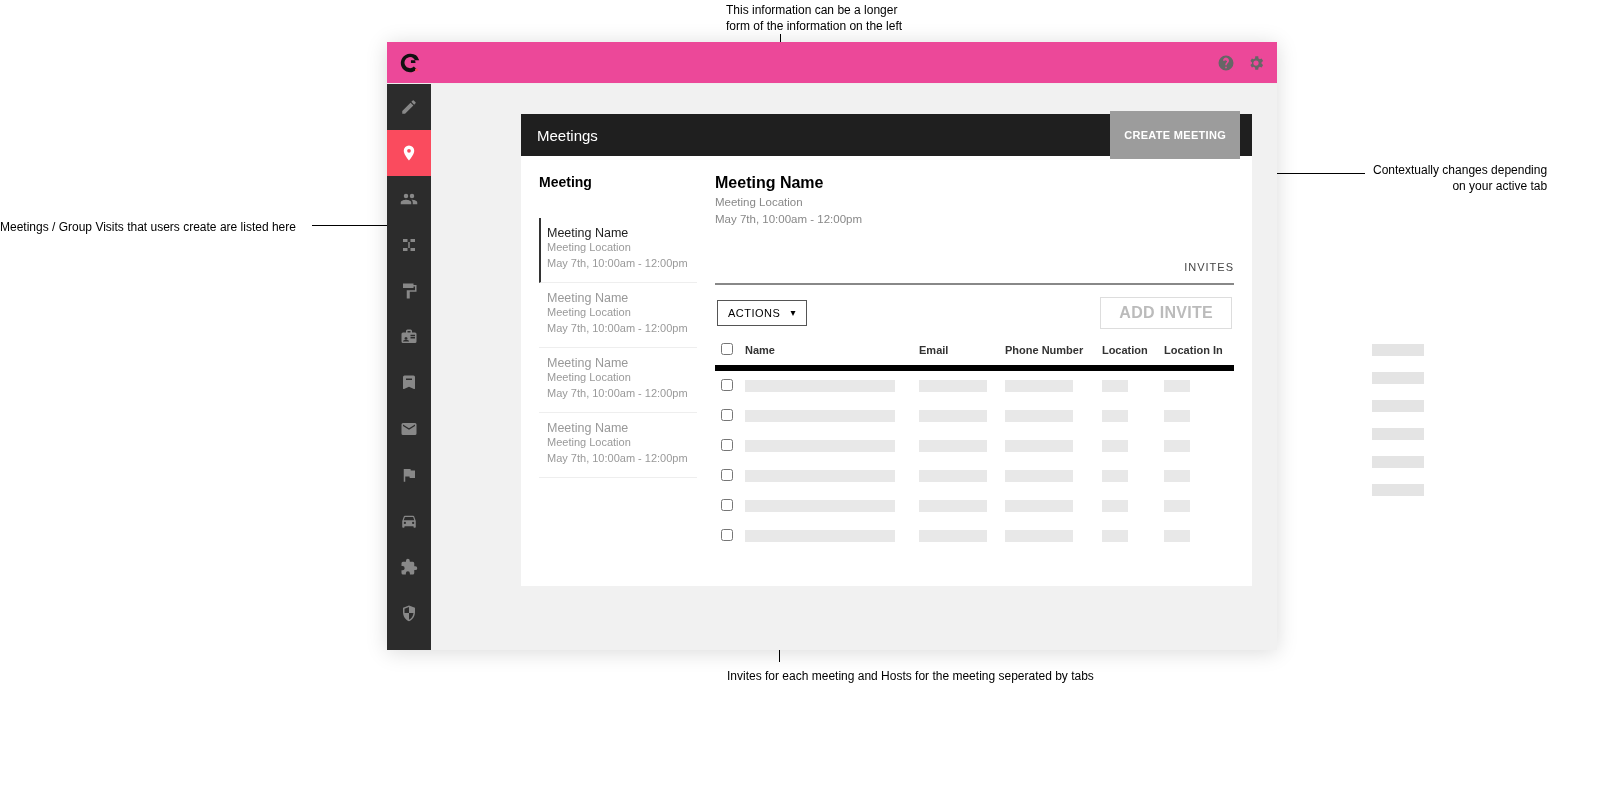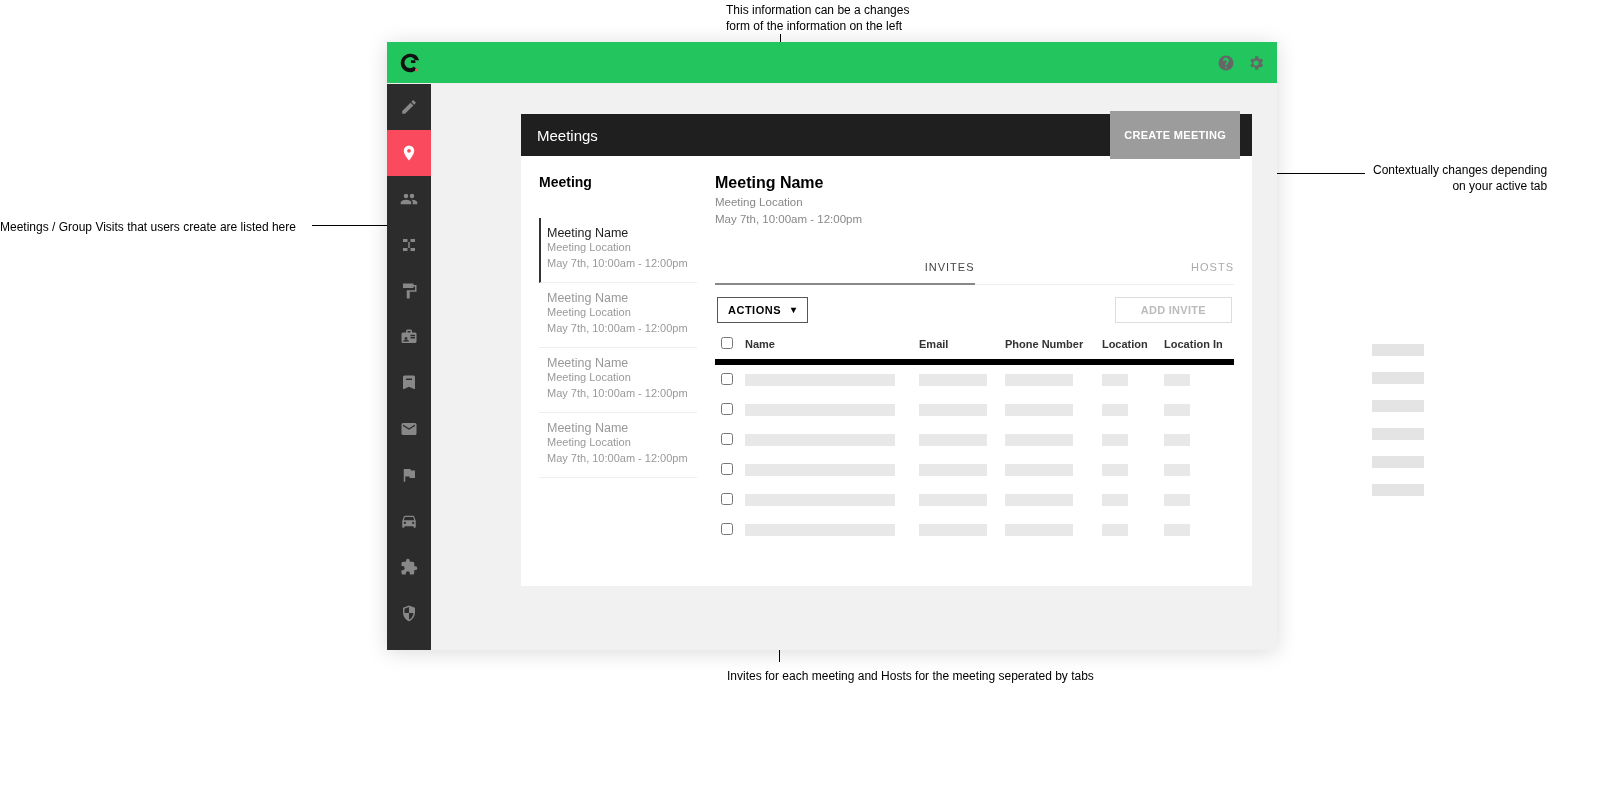--- a/index.html
+++ b/index.html
@@ -3,21 +3,21 @@
 <meta charset="utf-8">
 <style>
   * { box-sizing: border-box; margin: 0; padding: 0; }
   body { font-family: -apple-system, Helvetica, Arial, sans-serif; background: #fff; width:1600px; height:806px; position:relative; }
 
   
   .anno { position:absolute; font-size:12px; color:#000; line-height:1.3; }
   .anno-line { position:absolute; background:#000; }
 
   
-  .window { position:absolute; left:387px; top:42px; width:890px; height:608px; background:#22c55e; box-shadow:0 2px 20px rgba(0,0,0,.15); }
+  .window { position:absolute; left:387px; top:42px; width:890px; height:608px; background:#ec4899; box-shadow:0 2px 20px rgba(0,0,0,.15); }
 
   
   .topbar { height:42px; border-bottom:1px solid #eee; display:flex; align-items:center; padding:0 12px; justify-content:space-between; }
   .logo { width:22px; height:22px; position:relative; }
   .logo svg { width:22px; height:22px; }
   .topbar-right { display:flex; gap:12px; align-items:center; color:#555; }
   .icon { width:18px; height:18px; display:inline-block; }
 
   
   .sidebar { position:absolute; left:0; top:42px; bottom:0; width:44px; background:#2c2c2c; display:flex; flex-direction:column; }
@@ -46,40 +46,40 @@
   
   .detailcol { flex:1; padding:18px 18px 18px 4px; }
   .detailcol h2 { font-size:16px; font-weight:700; margin-bottom:2px; }
   .detailcol .sub { font-size:11.5px; color:#888; line-height:1.5; }
 
   .tabs { display:flex; margin-top:22px; border-bottom:1px solid #eee; }
   .tab { flex:1; text-align:right; font-size:11px; letter-spacing:1px; padding:10px 0; color:#aaa; cursor:pointer; }
   .tab.active { color:#444; border-bottom:2px solid #888; margin-bottom:-1px; }
 
   .table-toolbar { display:flex; justify-content:space-between; align-items:center; padding:12px 2px 10px; }
-  .btn-actions { border:1px solid #555; background:#fff; padding:6px 10px; font-size:11px; font-weight:700; letter-spacing:.5px; cursor:pointer; display:flex; align-items:center; gap:10px; }
-  .btn-addinvite { border:1px solid #ddd; background:#fff; color:#bbb; padding:6px 25px; font-size:11px; font-weight:600; letter-spacing:.3px; cursor:pointer; }
+  .btn-actions { border:1px solid #555; background:#fff; padding:6px 10px; font-size:11px; font-weight:400; letter-spacing:.5px; cursor:pointer; display:flex; align-items:center; gap:10px; }
+  .btn-addinvite { border:1px solid #ddd; background:#fff; color:#bbb; padding:6px 18px; font-size:16px; font-weight:600; letter-spacing:.3px; cursor:pointer; }
 
   table.invites { width:100%; border-collapse:collapse; font-size:11px; }
   table.invites th { text-align:left; font-weight:600; color:#333; padding:4px 6px 8px; border-bottom:6px solid #000000; }
   table.invites th:first-child { width:22px; }
   table.invites td { padding:8px 6px; }
   .ph { background:#e8e8e8; height:12px; display:block; }
   .ph.nm { width:150px; } .ph.em { width:68px; } .ph.pn { width:68px; } .ph.wl { width:26px; } .ph.ci { width:26px; }
   input[type=checkbox]{ width:12px; height:12px; }
 
   
   .ext-bars { position:absolute; left:1372px; top:344px; display:flex; flex-direction:column; gap:16px; }
   .ext-bars span { width:52px; height:12px; background:#e4e4e4; display:block; }
 
 </style>
 </head>
 <body>
 
-<div class="anno" style="left:726px; top:3px; white-space:pre-line;">This information can be a changes
+<div class="anno" style="left:726px; top:3px; white-space:pre-line;">This information can be a longer
 form of the information on the left</div>
 <div class="anno-line" style="left:780px; top:34px; width:1px; height:148px;"></div>
 
 <div class="anno" style="left:0; top:220px;">Meetings / Group Visits that users create are listed here</div>
 <div class="anno-line" style="left:312px; top:225px; width:215px; height:1px;"></div>
 
 <div class="anno" style="left:1373px; top:163px; white-space:pre-line;text-align:right;">Contextually changes depending
 on your active tab</div>
 <div class="anno-line" style="left:1255px; top:173px; width:110px; height:1px;"></div>
 
@@ -215,21 +215,20 @@
           </div>
       </div>
 
       <div class="detailcol">
         <h2>Meeting Name</h2>
         <div class="sub">Meeting Location</div>
         <div class="sub">May 7th, 10:00am - 12:00pm</div>
 
         <div class="tabs">
           <div class="tab active">INVITES</div>
-          <div class="tab">HOSTS</div>
         </div>
 
         <div class="table-toolbar">
           <button class="btn-actions">
             <span>ACTIONS</span>
             <span style="font-size:10px;">▾</span>
           </button>
           <button class="btn-addinvite">ADD INVITE</button>
         </div>
 

